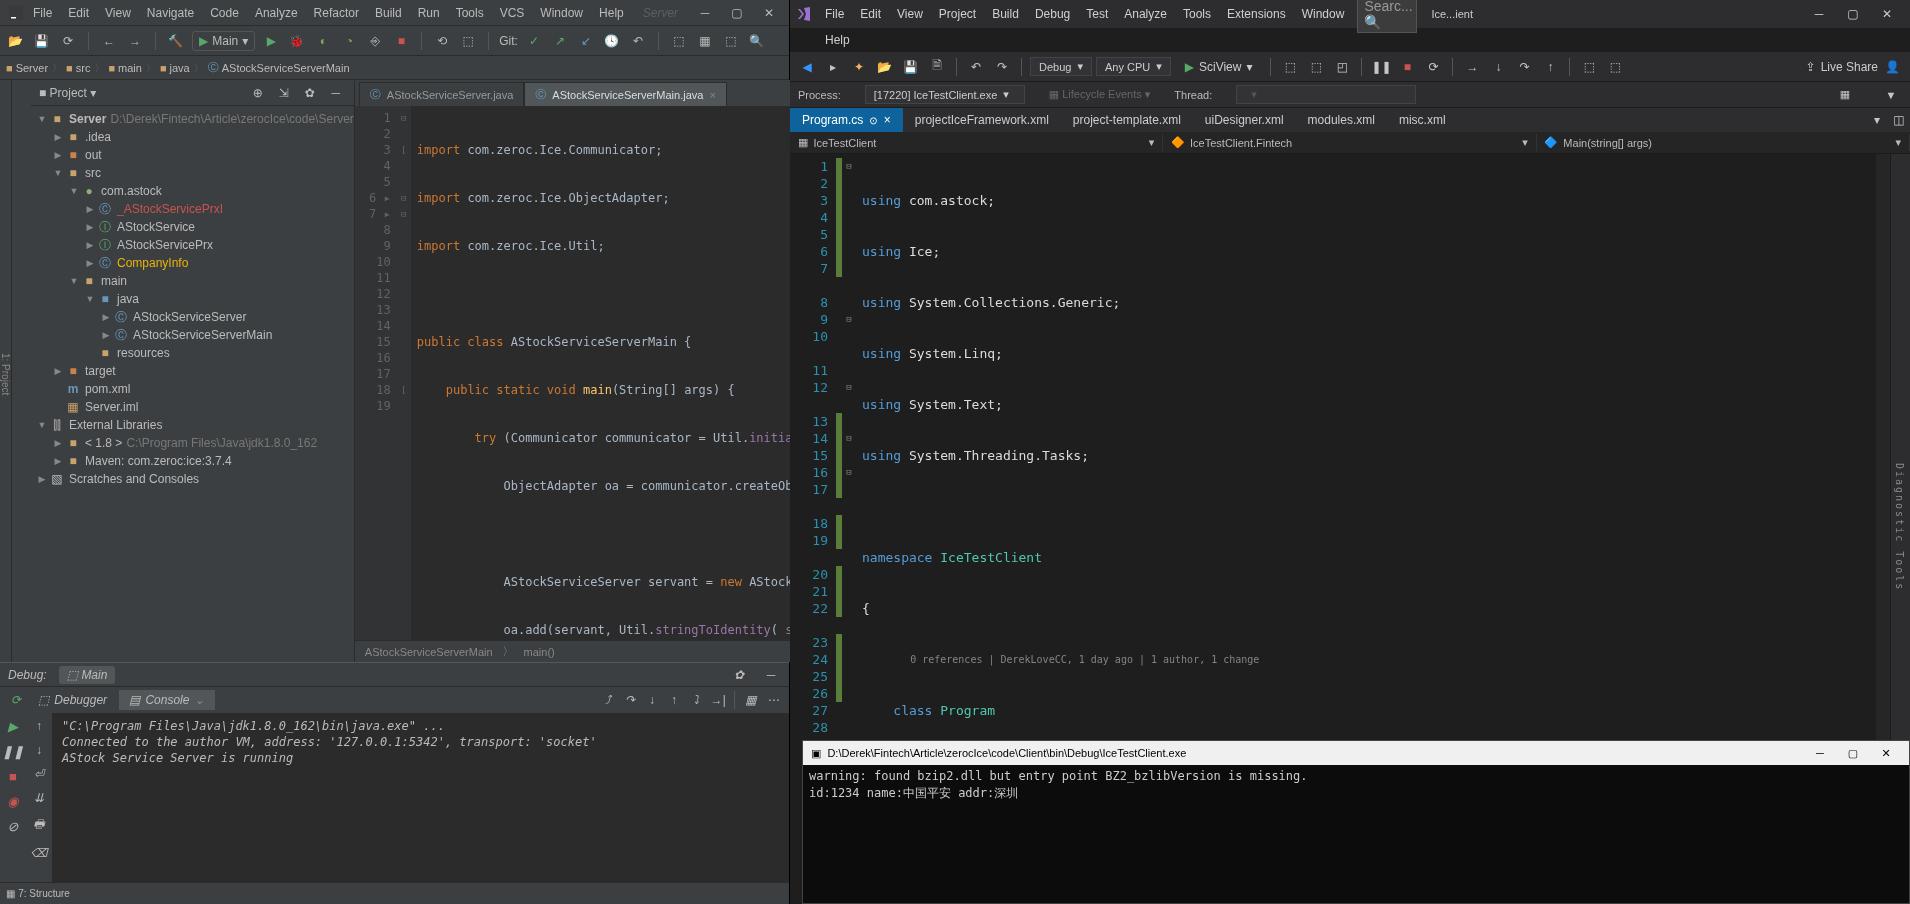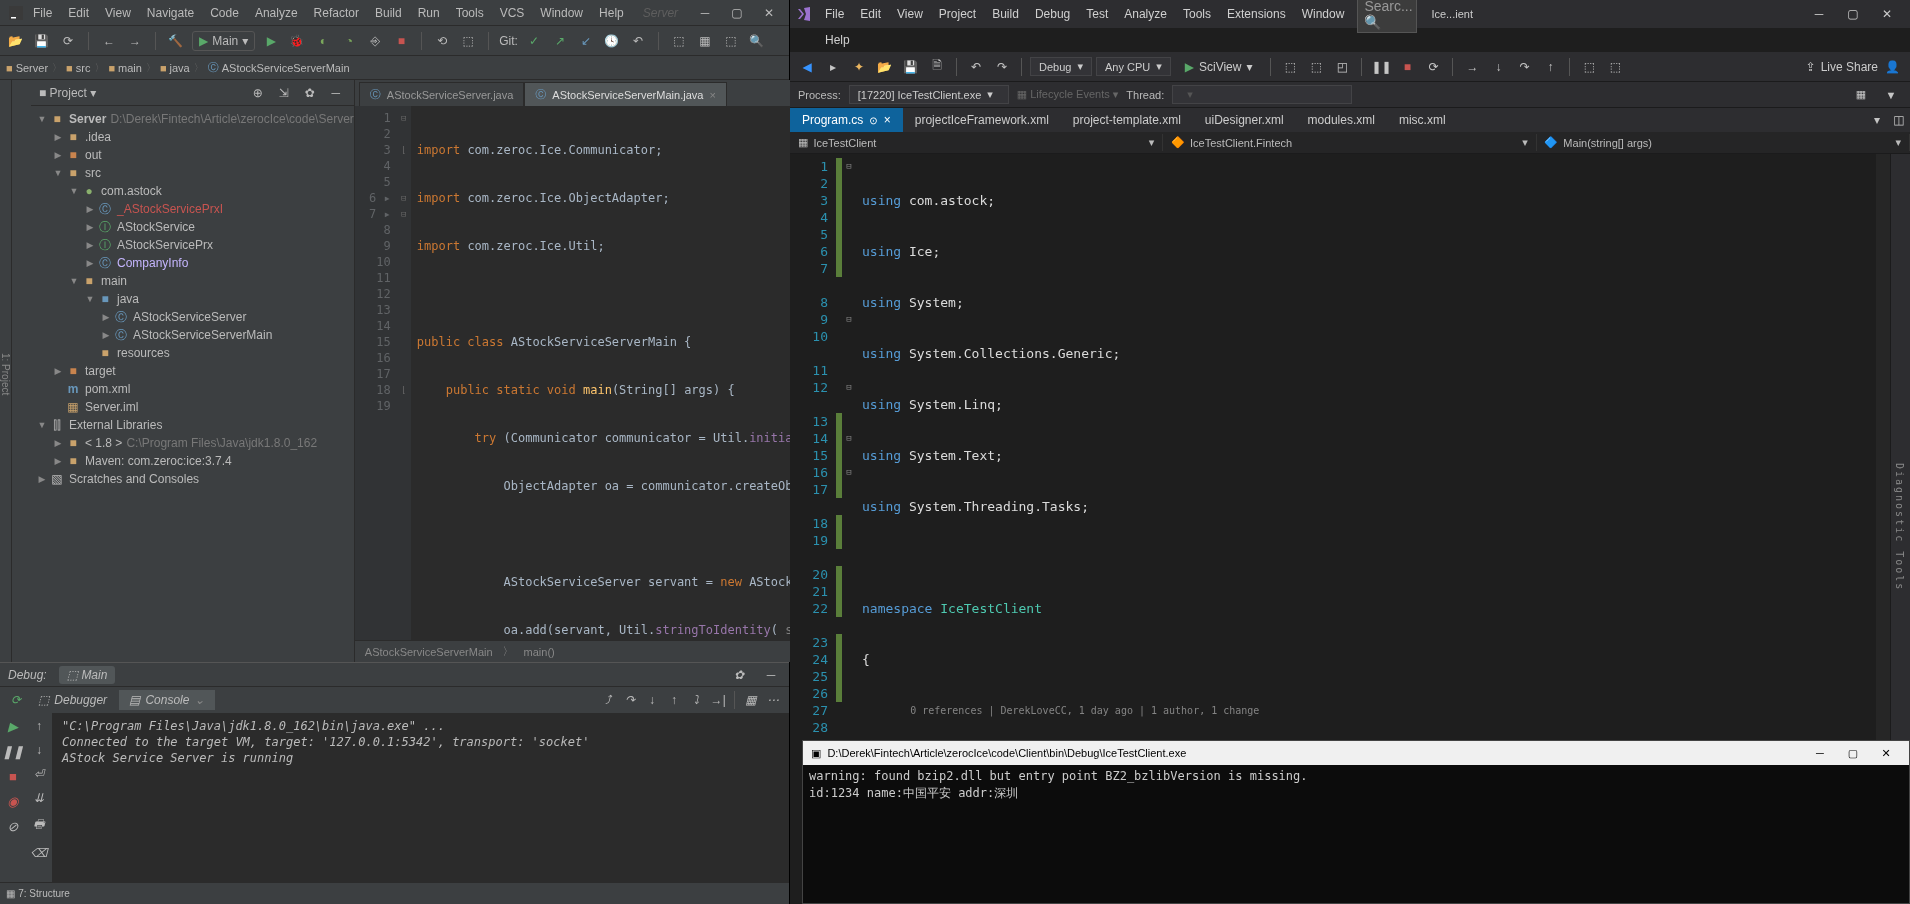--- a/index.html
+++ b/index.html
@@ -82,21 +82,21 @@
 .vs-title { padding: 2px 8px; color: #ccc; font-size: 11px; }
 .vs-wincontrols { display: flex; gap: 0; margin-left: auto; }
 .vs-wincontrols span { width: 34px; height: 22px; display: inline-flex; align-items: center; justify-content: center; cursor: pointer; color: #ccc; }
 .vs-menu-row2 { height: 24px; display: flex; align-items: center; padding: 0 6px; }
 
 .vs-toolbar { height: 30px; background: #2d2d30; display: flex; align-items: center; padding: 0 6px; gap: 4px; border-bottom: 1px solid #1b1b1c; }
 .vs-tb-icon { width: 22px; height: 22px; display: inline-flex; align-items: center; justify-content: center; cursor: pointer; color: #c5c5c5; }
 .vs-combo { padding: 2px 8px; background: #333337; border: 1px solid #434346; color: #ccc; font-size: 11px; display: flex; align-items: center; gap: 6px; }
 .vs-continue { padding: 3px 10px; display: flex; align-items: center; gap: 5px; color: #ccc; cursor: pointer; }
 
-.vs-process { height: 26px; background: #2d2d30; display: flex; align-items: center; padding: 0 8px; gap: 8px; font-size: 11px; border-bottom: 1px solid #1b1b1c; }
+.vs-process { height: 26px; background: #2d2d30; display: flex; align-items: center; padding: 0 8px; gap: 24px; font-size: 11px; border-bottom: 1px solid #1b1b1c; }
 
 .vs-tabs { height: 24px; background: #2d2d30; display: flex; align-items: center; }
 .vs-tab { height: 24px; padding: 0 12px; display: flex; align-items: center; gap: 6px; color: #ccc; font-size: 12px; cursor: pointer; }
 .vs-tab.active { background: #0e639c; color: #fff; }
 .vs-tab .pin { font-size: 10px; }
 .vs-tabs .spacer { flex: 1; }
 
 .vs-navbar { height: 22px; background: #252526; display: flex; align-items: center; font-size: 11px; border-bottom: 1px solid #1b1b1c; }
 .vs-navbar .nav-combo { flex: 1; padding: 2px 8px; border-right: 1px solid #333; display: flex; align-items: center; gap: 5px; }
 
@@ -275,21 +275,21 @@
             <span>AStockService</span>
           </div>
         <div class="tree-row" style="padding-left:52px">
             <span class="arrow">▶</span>
             <span class="ico" style="color:#59a869">Ⓘ</span>
             <span>AStockServicePrx</span>
           </div>
         <div class="tree-row" style="padding-left:52px">
             <span class="arrow">▶</span>
             <span class="ico" style="color:#6897bb">Ⓒ</span>
-            <span style="color:#c4b5fd">CompanyInfo</span>
+            <span style="color:#eab308">CompanyInfo</span>
           </div>
         <div class="tree-row" style="padding-left:36px">
             <span class="arrow">▼</span>
             <span class="ico folder">■</span>
             <span>main</span>
           </div>
         <div class="tree-row" style="padding-left:52px">
             <span class="arrow">▼</span>
             <span class="ico" style="color:#6897bb">■</span>
             <span>java</span>
@@ -481,21 +481,21 @@
       <div class="dbg-left2">
         <span>↑</span>
         <span>↓</span>
         <span>⏎</span>
         <span>⇊</span>
         <span>🖶</span>
         <span>⌫</span>
       </div>
       <div class="dbg-console">
         <div>"C:\Program Files\Java\jdk1.8.0_162\bin\java.exe" ...</div>
-        <div>Connected to the target VM, target: '127.0.0.1:5342', transport: 'socket'</div>
+        <div>Connected to the author VM, address: '127.0.0.1:5342', transport: 'socket'</div>
         <div>AStock Service Server is running</div>
       </div>
     </div>
   </div>
   <div class="ij-bottombar">
     <span style="writing-mode:horizontal-tb">▦ <span>7: Structure</span></span>
   </div>
 </div>
 
 <div class="vs">
@@ -730,21 +730,20 @@
         <div></div>
         <div></div>
         <div></div>
         <div></div>
         <div></div>
         <div></div>
     </div>
     <div class="vs-text">
       <div><span class="vs-kw">using</span> com.astock;</div>
       <div><span class="vs-kw">using</span> Ice;</div>
-      <div><span class="vs-kw">using</span> System;</div>
       <div><span class="vs-kw">using</span> System.Collections.Generic;</div>
       <div><span class="vs-kw">using</span> System.Linq;</div>
       <div><span class="vs-kw">using</span> System.Text;</div>
       <div><span class="vs-kw">using</span> System.Threading.Tasks;</div>
       <div></div>
       <div><span class="vs-kw">namespace</span> <span class="vs-type">IceTestClient</span></div>
       <div>{</div>
       <div class="vs-codelens">        <span>0 references | DerekLoveCC, 1 day ago | 1 author, 1 change</span></div>
       <div>    <span class="vs-kw">class</span> <span class="vs-type">Program</span></div>
       <div>    {</div>

